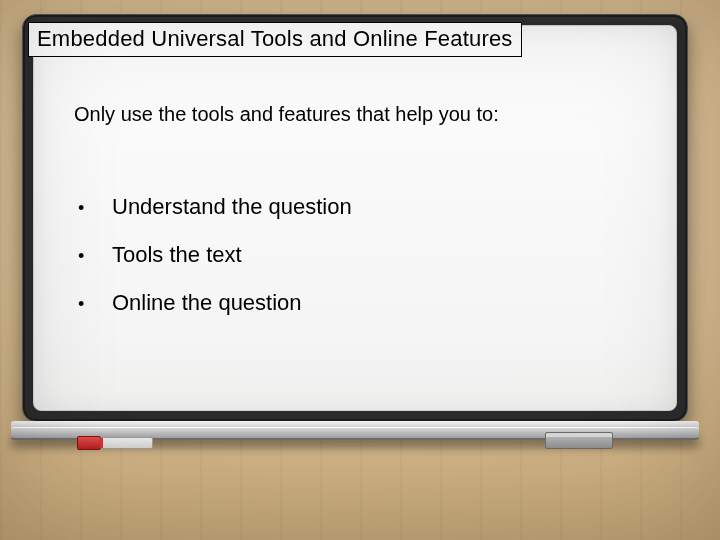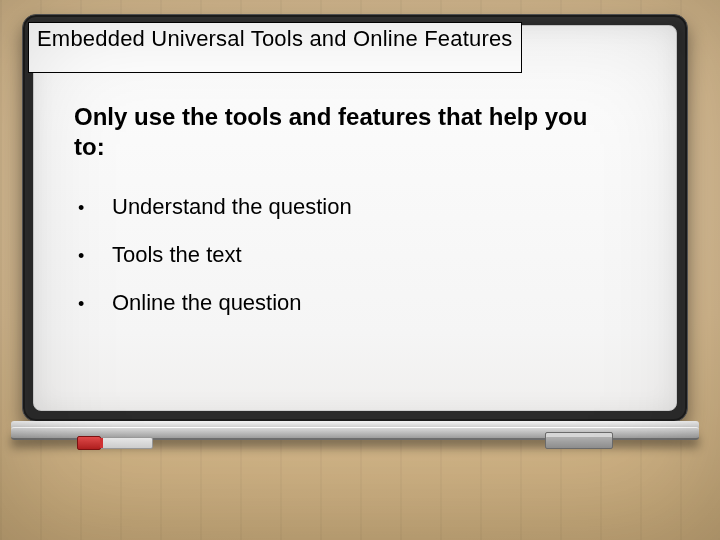--- a/index.html
+++ b/index.html
@@ -51,35 +51,35 @@
     border: 1px solid #cfcfcf;
     box-shadow: inset 0 0 25px rgba(0,0,0,0.06);
     padding: 0;
   }
   .title-band {
     position: absolute;
     left: -6px;
     top: -4px;
     background: #fff;
     border: 1px solid #000;
-    padding: 4px 8px 21px 8px;
+    padding: 4px 8px 5px 8px;
     font-size: 22px;
     font-weight: 400;
     letter-spacing: 0.2px;
     line-height: 1.1;
     color: #000;
     white-space: nowrap;
   }
   .subheading {
     position: absolute;
     left: 40px;
     top: 76px;
     right: 80px;
-    font-size: 24px;
-    font-weight: 700;
+    font-size: 20px;
+    font-weight: 400;
     color: #000;
     line-height: 1.25;
   }
   ul.bullets {
     position: absolute;
     left: 44px;
     top: 168px;
     right: 60px;
     list-style: none;
     padding: 0;

